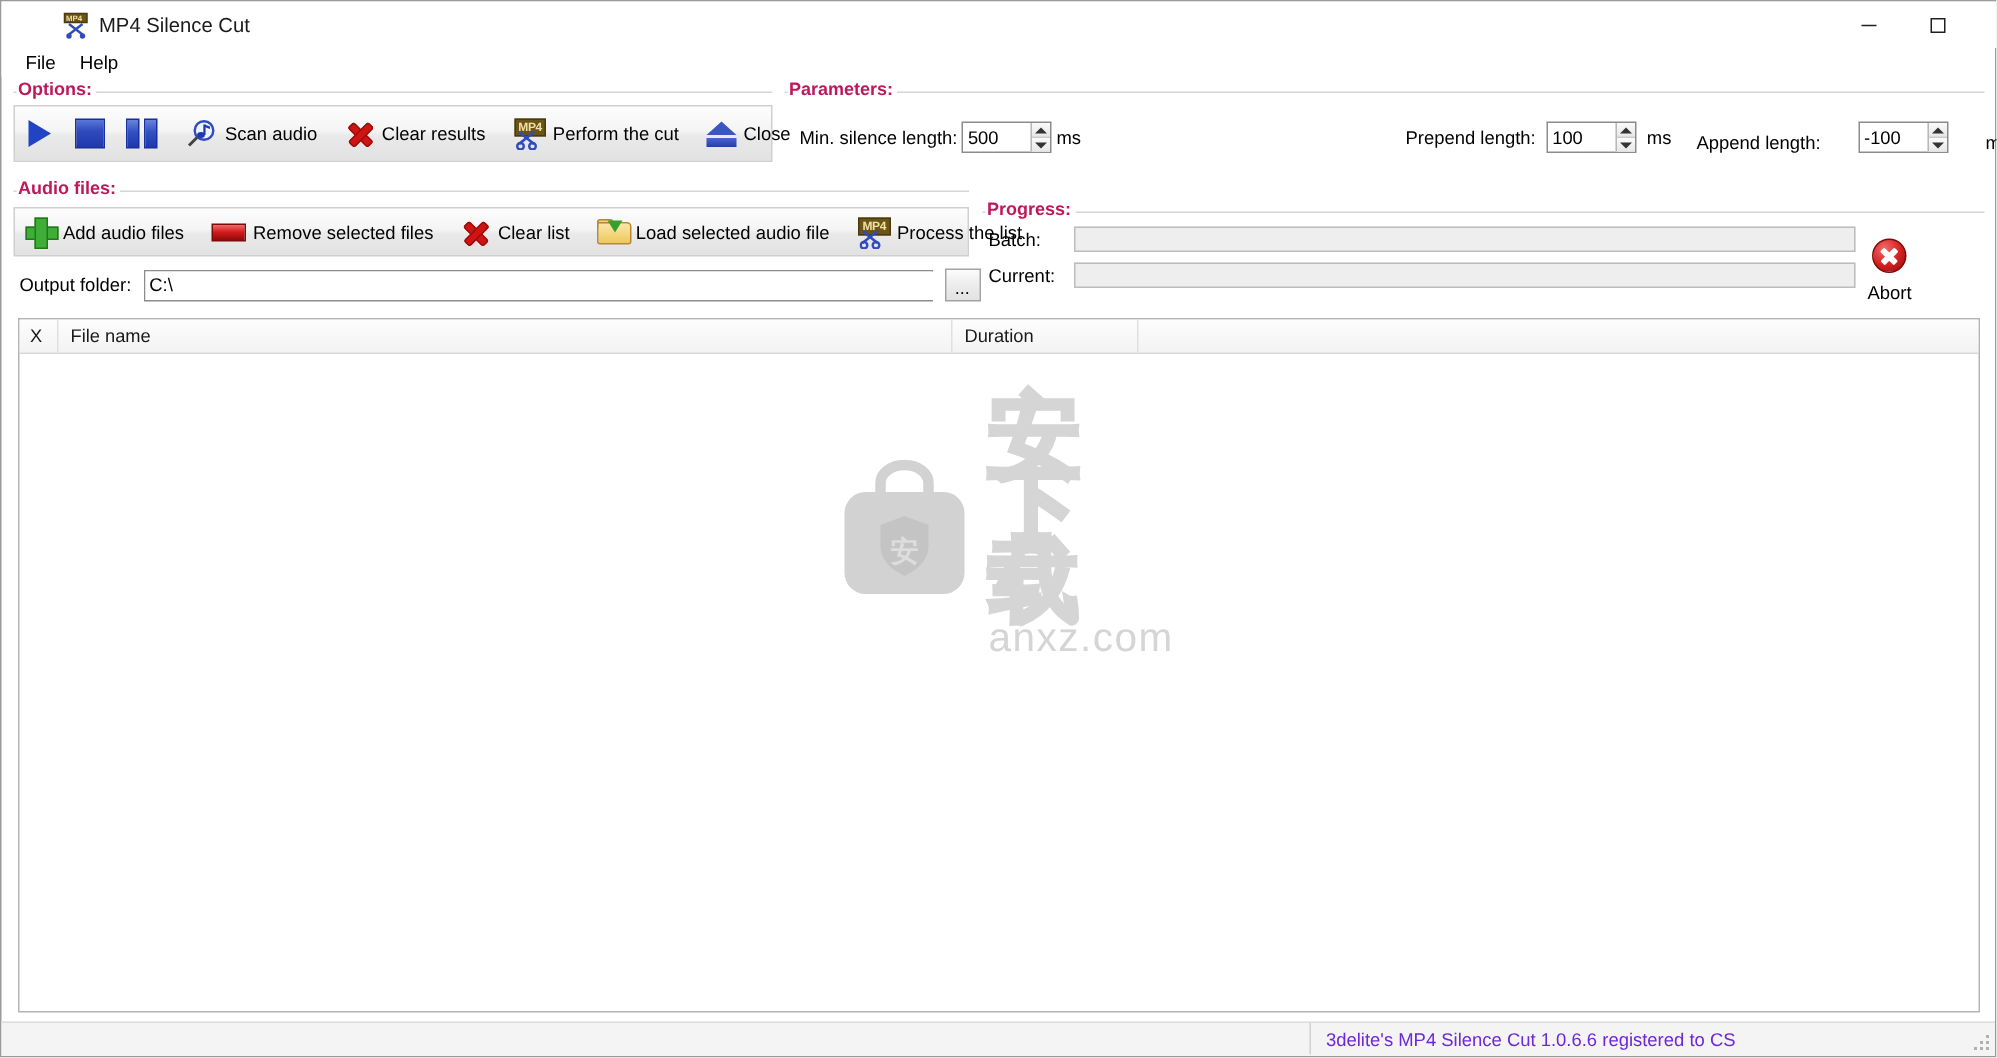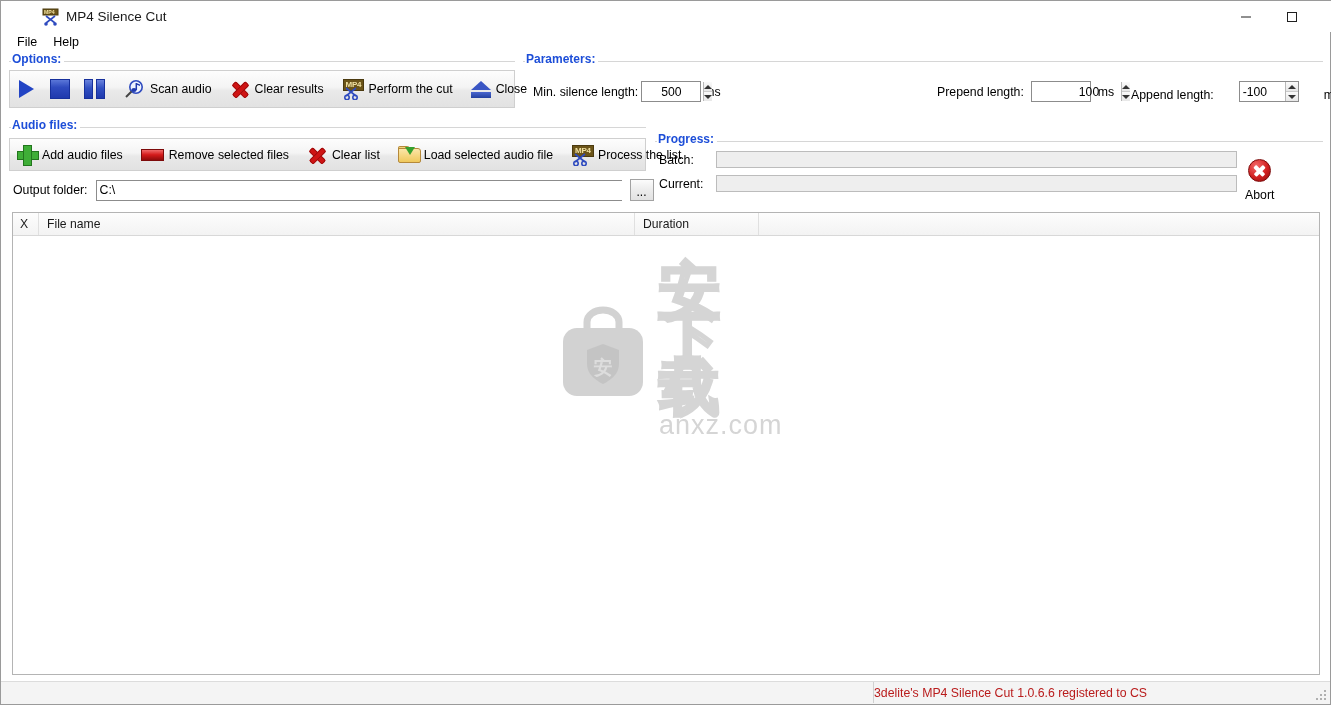--- a/index.html
+++ b/index.html
@@ -57,21 +57,21 @@
 
   
   .groupbox {
     position: absolute;
     box-sizing: border-box;
   }
   .group-label {
     position: absolute; top: -1px; left: 2px;
     font-weight: bold; font-size: 12px;
     background: #ffffff; padding: 0 3px 0 1px;
-    color: #1d4ed8;
+    color: #be185d;
     z-index: 3;
   }
   .group-rule {
     position: absolute; top: 8px; left: 0; right: 0;
     height: 1px; background: #d6d6d6;
   }
 
   
   .toolbar {
     position: absolute;
@@ -306,22 +306,23 @@
   .statusbar {
     position: absolute; left: 0; bottom: 0;
     width: 100%; height: 22px;
     background: #f4f4f4;
     border-top: 1px solid #dcdcdc;
     display: flex; align-items: center;
   }
   .status-cell {
     position: absolute; left: 872px; top: 0;
     height: 21px; display: flex; align-items: center;
+    padding-left: 10px;
     border-left: 1px solid #d0d0d0;
-    font-size: 12.3px; color: #b91c1c;
+    font-size: 12.3px; color: #6d28d9;
   }
   .grip {
     position: absolute; right: 2px; bottom: 2px;
     width: 12px; height: 12px;
   }
   .grip i {
     position: absolute; width: 2px; height: 2px; background: #b0b0b0;
   }
 </style>
 </head>
@@ -436,39 +437,39 @@
       </div>
     </div>
   </div>
 
   <div class="groupbox" style="left:522px; top:52px; width:800px; height:58px;">
     <div class="group-rule"></div>
     <div class="group-label">Parameters:</div>
 
     <div style="position:absolute; left:10px; top:28px; display:flex; align-items:center; gap:3px;">
       <span class="lbl">Min. silence length:</span>
-      <span class="spin-wrap" style="width:60px;padding-left:16px;">
+      <span class="spin-wrap" style="width:60px;">
         <input style="width: 39px;" value="500">
         <span class="spin-btns">
           <div>
               <span class="sp-up"></span>
             </div>
           <div>
               <span class="sp-dn"></span>
             </div>
         </span>
       </span>
       <span class="lbl">ms</span>
     </div>
 
 
     <div style="position:absolute; left:414px; top:28px; display:flex; align-items:center; gap:7px;">
       <span class="lbl">Prepend length:</span>
       <span class="spin-wrap" style="width:60px;">
-        <input style="width: 39px; margin-left: 44px;" value="100">
+        <input style="width: 39px;" value="100">
         <span class="spin-btns">
           <div>
               <span class="sp-up"></span>
             </div>
           <div>
               <span class="sp-dn"></span>
             </div>
         </span>
       </span>
       <span class="lbl">ms</span>

